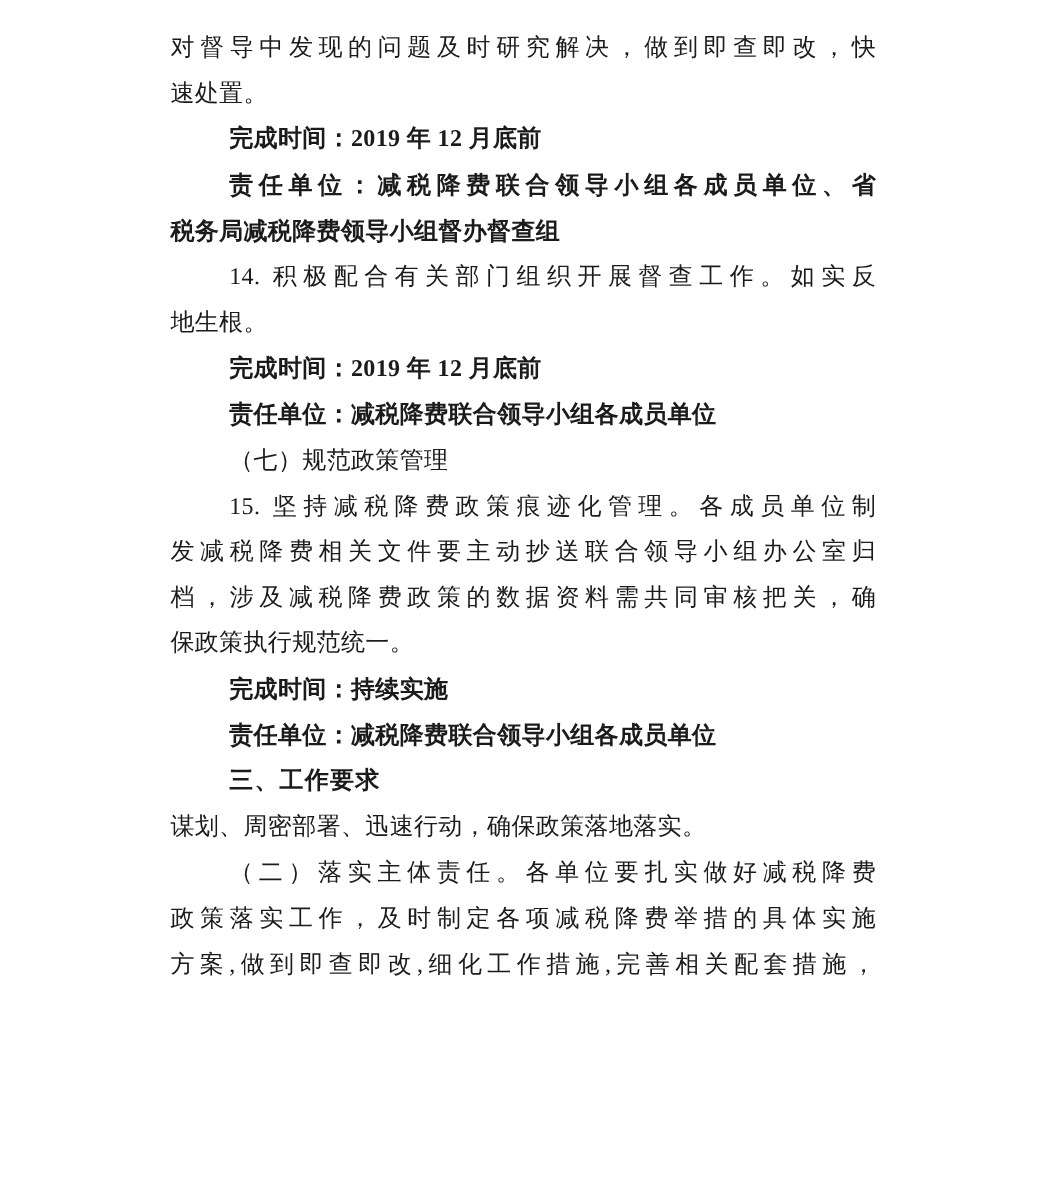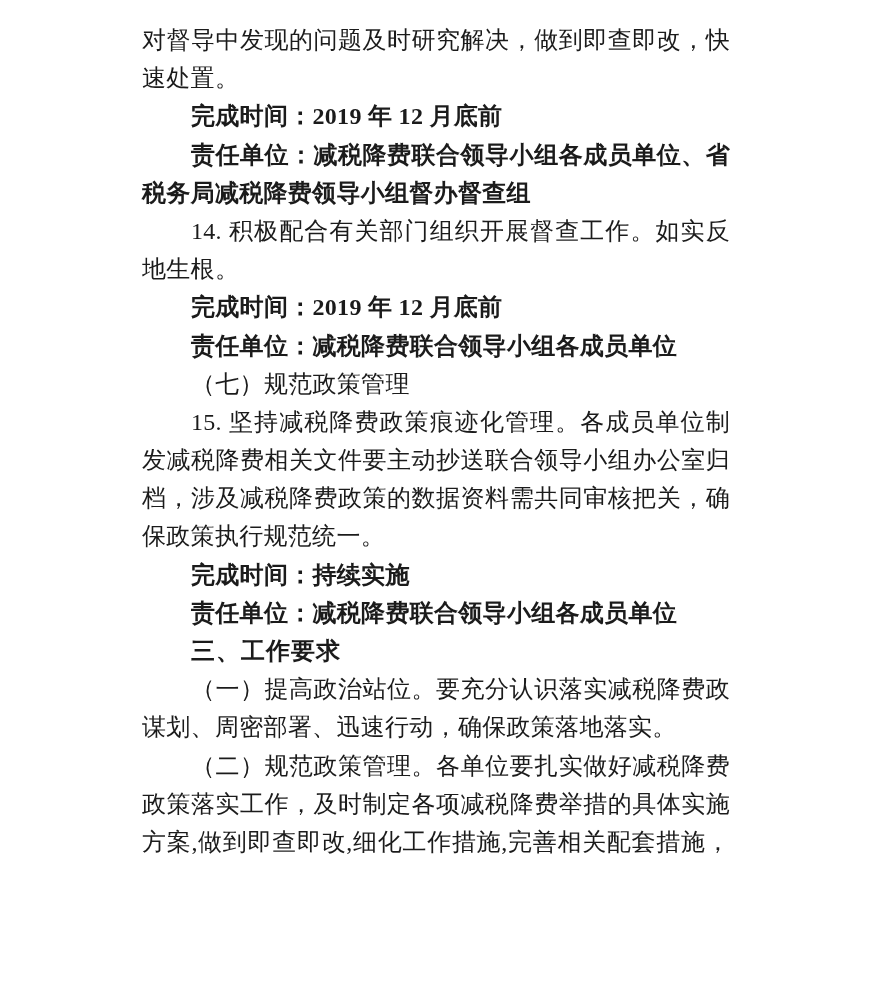--- a/index.html
+++ b/index.html
@@ -18,21 +18,21 @@
     height: 982px;
     padding: 21px 0 0 142px;
     background: #ffffff;
     color: #1b1b1b;
     overflow: hidden;
   }
   .doc-line {
     width: 588px;
     height: 38.2px;
     line-height: 38.2px;
-    font-size: 24px;
+    font-size: 20px;
     text-align: left;
     letter-spacing: 0.3px;
   }
   .doc-line.indent {
     text-indent: 49px;
   }
   .doc-line.bold {
     font-weight: 700;
   }
   .doc-line.justify {
@@ -58,18 +58,17 @@
     <div class="doc-line indent bold">完成时间：2019 年 12 月底前</div>
     <div class="doc-line indent bold">责任单位：减税降费联合领导小组各成员单位</div>
     <div class="doc-line indent">（七）规范政策管理</div>
     <div class="doc-line indent justify">15. 坚持减税降费政策痕迹化管理。各成员单位制</div>
     <div class="doc-line justify">发减税降费相关文件要主动抄送联合领导小组办公室归</div>
     <div class="doc-line justify">档，涉及减税降费政策的数据资料需共同审核把关，确</div>
     <div class="doc-line">保政策执行规范统一。</div>
     <div class="doc-line indent bold">完成时间：持续实施</div>
     <div class="doc-line indent bold">责任单位：减税降费联合领导小组各成员单位</div>
     <div class="doc-line indent bold heading">三、工作要求</div>
-    <div class="doc-line indent justify">（一）提高政治站位。要充分认识落实减税降费政</div>
     <div class="doc-line">谋划、周密部署、迅速行动，确保政策落地落实。</div>
-    <div class="doc-line indent justify">（二）规范政策管理。各单位要扎实做好减税降费</div>
+    <div class="doc-line indent justify">（二）落实主体责任。各单位要扎实做好减税降费</div>
     <div class="doc-line justify">政策落实工作，及时制定各项减税降费举措的具体实施</div>
     <div class="doc-line justify">方案,做到即查即改,细化工作措施,完善相关配套措施，</div>
   </div>
 
 </body></html>

